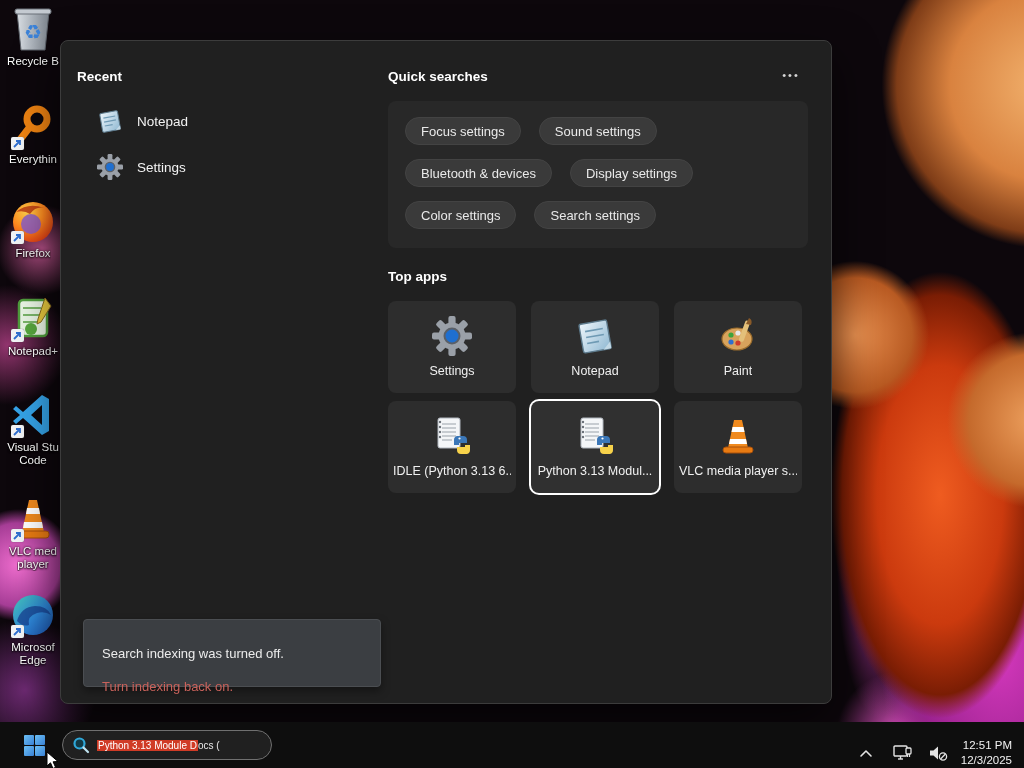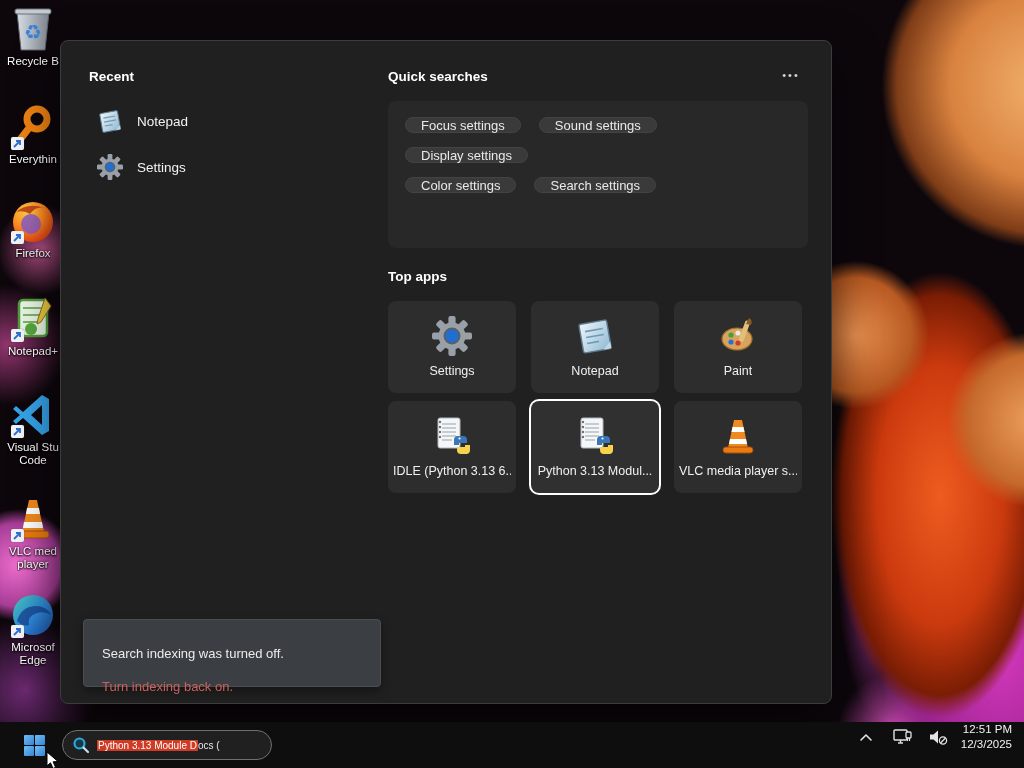--- a/index.html
+++ b/index.html
@@ -43,21 +43,21 @@
   }
   .sec-title { position:absolute; font-size:13.5px; font-weight:700; color:#fff; }
   .recent-item { position:absolute; left:34px; display:flex; align-items:center; gap:14px; height:34px;
                  padding:0 10px 0 2px; border-radius:4px; cursor:default; }
   .recent-item .r-lbl { font-size:13.5px; color:#f2f2f2; }
   .more-btn { position:absolute; left:716px; top:28px; width:28px; height:16px; color:#d6d6d6;
               font-size:11px; letter-spacing:2px; text-align:center; cursor:default; }
   .quick-card { position:absolute; left:327px; top:60px; width:420px; height:147px;
                 background:#282828; border-radius:8px; padding:16px 0 0 17px; }
   .pill-row { display:flex; gap:18px; margin-bottom:14px; }
-  .pill { height:16px; padding:0 15px; border-radius:14px; background:#3a3a3a; border:1px solid #434343;
+  .pill { height:28px; padding:0 15px; border-radius:14px; background:#3a3a3a; border:1px solid #434343;
           display:flex; align-items:center; font-size:13px; color:#e9e9e9; cursor:default; white-space:nowrap; }
   .tiles { position:absolute; left:327px; top:260px; width:420px; display:grid;
            grid-template-columns:128px 128px 128px; grid-auto-rows:92px; column-gap:15px; row-gap:8px; }
   .tile { background:#2d2d2d; border-radius:8px; display:flex; flex-direction:column; align-items:center;
           justify-content:center; gap:8px; cursor:default; }
   .tile.selected { box-shadow:0 0 0 2px #ffffff; background:#303030; }
   .tile .t-lbl { font-size:12.5px; color:#f0f0f0; max-width:118px; white-space:nowrap; overflow:hidden; }
   .tooltip { position:absolute; left:22px; top:578px; width:298px; height:68px; background:#3b3e42;
              border:1px solid #4b4e52; border-radius:4px; padding:26px 18px; box-shadow:0 4px 10px rgba(0,0,0,.4); }
   .tooltip .msg { font-size:13px; color:#ececec; }
@@ -67,21 +67,21 @@
   .taskbar { position:absolute; left:0; top:722px; width:1024px; height:46px; background:#0e0e0e; }
   .start-btn { position:absolute; left:14px; top:4px; width:40px; height:38px; border-radius:4px;
                display:flex; align-items:center; justify-content:center; cursor:default; }
   .win-logo { width:21px; height:21px; display:grid; grid-template-columns:10px 10px; grid-template-rows:10px 10px; gap:1px; }
   .win-logo span { background:linear-gradient(135deg,#6cc0f5,#3a82d6); border-radius:1px; }
   .tb-search { position:absolute; left:62px; top:8px; width:210px; height:30px; border-radius:15px;
                background:#202020; border:1px solid #707070; display:flex; align-items:center; padding-left:9px; cursor:text; }
   .tb-search .q-text { font-size:10px; margin-left:7px; white-space:nowrap; overflow:hidden; }
   .sel-red { background:#d03b26; color:#fff; padding:1px 1px; }
   .unsel { color:#e8e8e8; }
-  .tray { position:absolute; right:6px; top:0; height:46px; display:flex; align-items:flex-start; gap:10px; }
+  .tray { position:absolute; right:6px; top:0; height:46px; display:flex; align-items:flex-end; gap:10px; }
   .tray-ico { width:26px; height:30px; display:flex; align-items:center; justify-content:center; border-radius:4px; cursor:default; }
   .clock { text-align:right; color:#f2f2f2; font-size:11.5px; line-height:15px; padding-right:6px; cursor:default; }
 
   .cursor { position:absolute; left:46px; top:751px; z-index:50; pointer-events:none; }
 </style>
 </head>
 <body>
 
 <div class="wallpaper"></div>
 
@@ -212,21 +212,21 @@
           </svg>
       </span>
     </div>
     <div class="lbl">Microsof</div>
     <div class="lbl" style="margin-top:0;">Edge</div>
   </div>
 </div>
 
 <div class="panel">
 
-  <div class="sec-title" style="left:28px; top:28px;">Recent</div>
+  <div class="sec-title" style="left:16px; top:28px;">Recent</div>
 
   <div class="recent-item" style="top:63px;">
     <svg width="26" height="26" viewBox="0 0 26 26">
       <defs>
           <linearGradient id="np1" x1="0" y1="0" x2="1" y2="1">
         <stop offset="0" stop-color="#eef6fb"></stop>
             <stop offset="1" stop-color="#8fb8d2"></stop>
       </linearGradient>
         </defs>
       <g transform="rotate(-10 13 13)">
@@ -277,20 +277,21 @@
 
   <div class="sec-title" style="left:327px; top:28px;">Quick searches</div>
   <div class="more-btn">•••</div>
 
   <div class="quick-card">
     <div class="pill-row">
       <div class="pill">Focus settings</div>
       <div class="pill">Sound settings</div>
     </div>
     <div class="pill-row">
+      <div class="pill">Bluetooth &amp; devices</div>
       <div class="pill">Display settings</div>
     </div>
     <div class="pill-row">
       <div class="pill">Color settings</div>
       <div class="pill">Search settings</div>
     </div>
   </div>
 
   <div class="sec-title" style="left:327px; top:228px;">Top apps</div>
 

